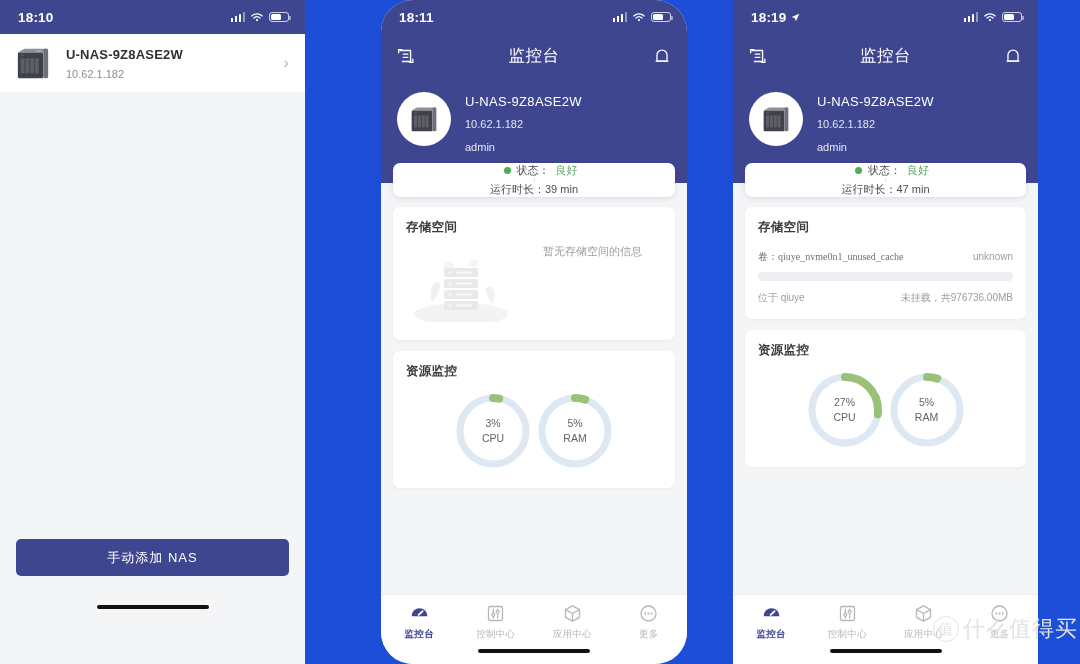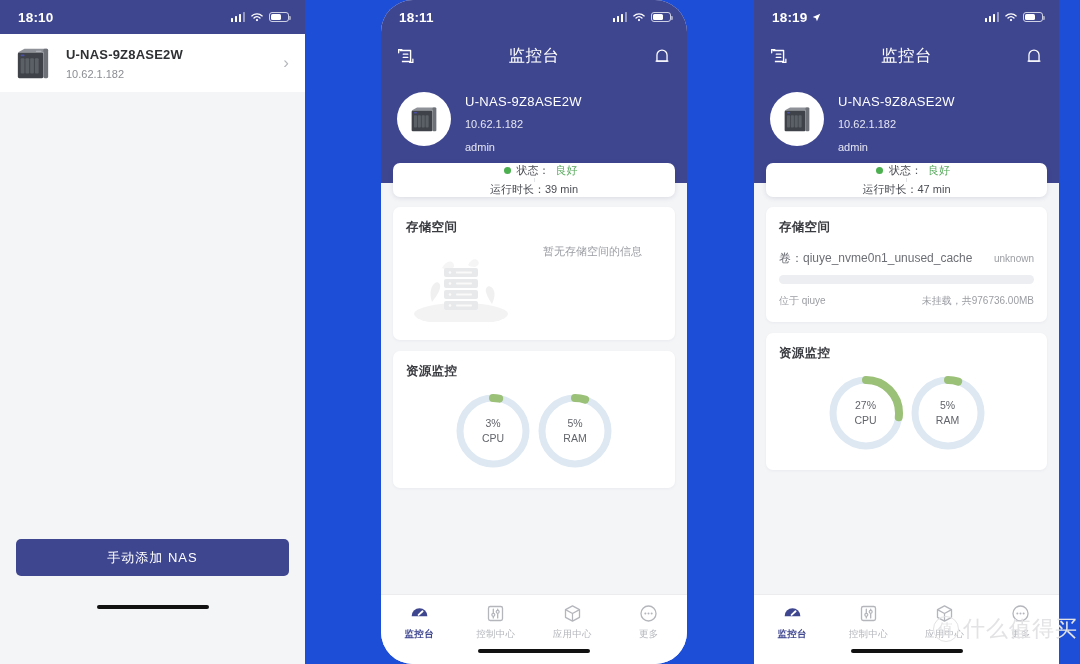--- a/index.html
+++ b/index.html
@@ -10,21 +10,21 @@
     overflow: hidden;
   }
   .stage { position: relative; width: 1080px; height: 664px; background: #1d4ed8; }
 
   .phone {
     position: absolute; top: 0; height: 664px;
     background: #f4f5f7; overflow: hidden;
   }
   #phone1 { left: 0; width: 305px; }
   #phone2 { left: 381px; width: 306px; border-radius: 32px; }
-  #phone3 { left: 754px; width: 305px; }
+  #phone3 { left: 733px; width: 305px; }
 
   
   .statusbar {
     height: 34px; background: #3f4690;
     display: flex; align-items: center; justify-content: space-between;
     padding: 0 16px 0 18px; color: #fff;
   }
   .sb-time { font-size: 13.5px; font-weight: bold; letter-spacing: .2px; display:flex; align-items:center; gap:4px;}
   .sb-right { display: flex; align-items: center; gap: 5px; }
   .loc-arrow { width: 9px; height: 9px; }
@@ -110,21 +110,21 @@
     background: #fff; border-radius: 7px; padding: 12px 13px 14px 13px;
     margin-bottom: 11px; box-shadow: 0 1px 3px rgba(30,35,70,.05);
   }
   .card-title { font-size: 12.5px; color: #3a3b40; font-weight: bold; letter-spacing: .3px; }
 
   .empty-wrap { display: flex; flex-direction: row; align-items: flex-start; padding: 6px 0 4px; gap: 27px; }
   .empty-txt { font-size: 11px; color: #9b9da3; margin-top: 2px; }
 
   
   .vol-row { display: flex; justify-content: space-between; align-items: baseline; margin-top: 14px; }
-  .vol-name { font-size: 12px; color: #6d6f76; }
+  .vol-name { font-size: 10px; color: #6d6f76; font-family: Liberation Serif, serif; }
   .vol-state { font-size: 10px; color: #9b9da3; }
   .vol-bar { height: 9px; background: #eceef1; border-radius: 5px; margin-top: 8px; }
   .vol-bar span { display: block; height: 100%; background: #9bc077; border-radius: 5px; }
   .vol-foot { display: flex; justify-content: space-between; margin-top: 10px; }
   .vol-loc, .vol-size { font-size: 10px; color: #9b9da3; }
 
   
   .donuts { display: flex; justify-content: center; padding: 10px 4px 2px; }
   .donut { position: relative; width: 82px; height: 82px; }
   .donut svg { width: 82px; height: 82px; transform: rotate(-90deg); }

